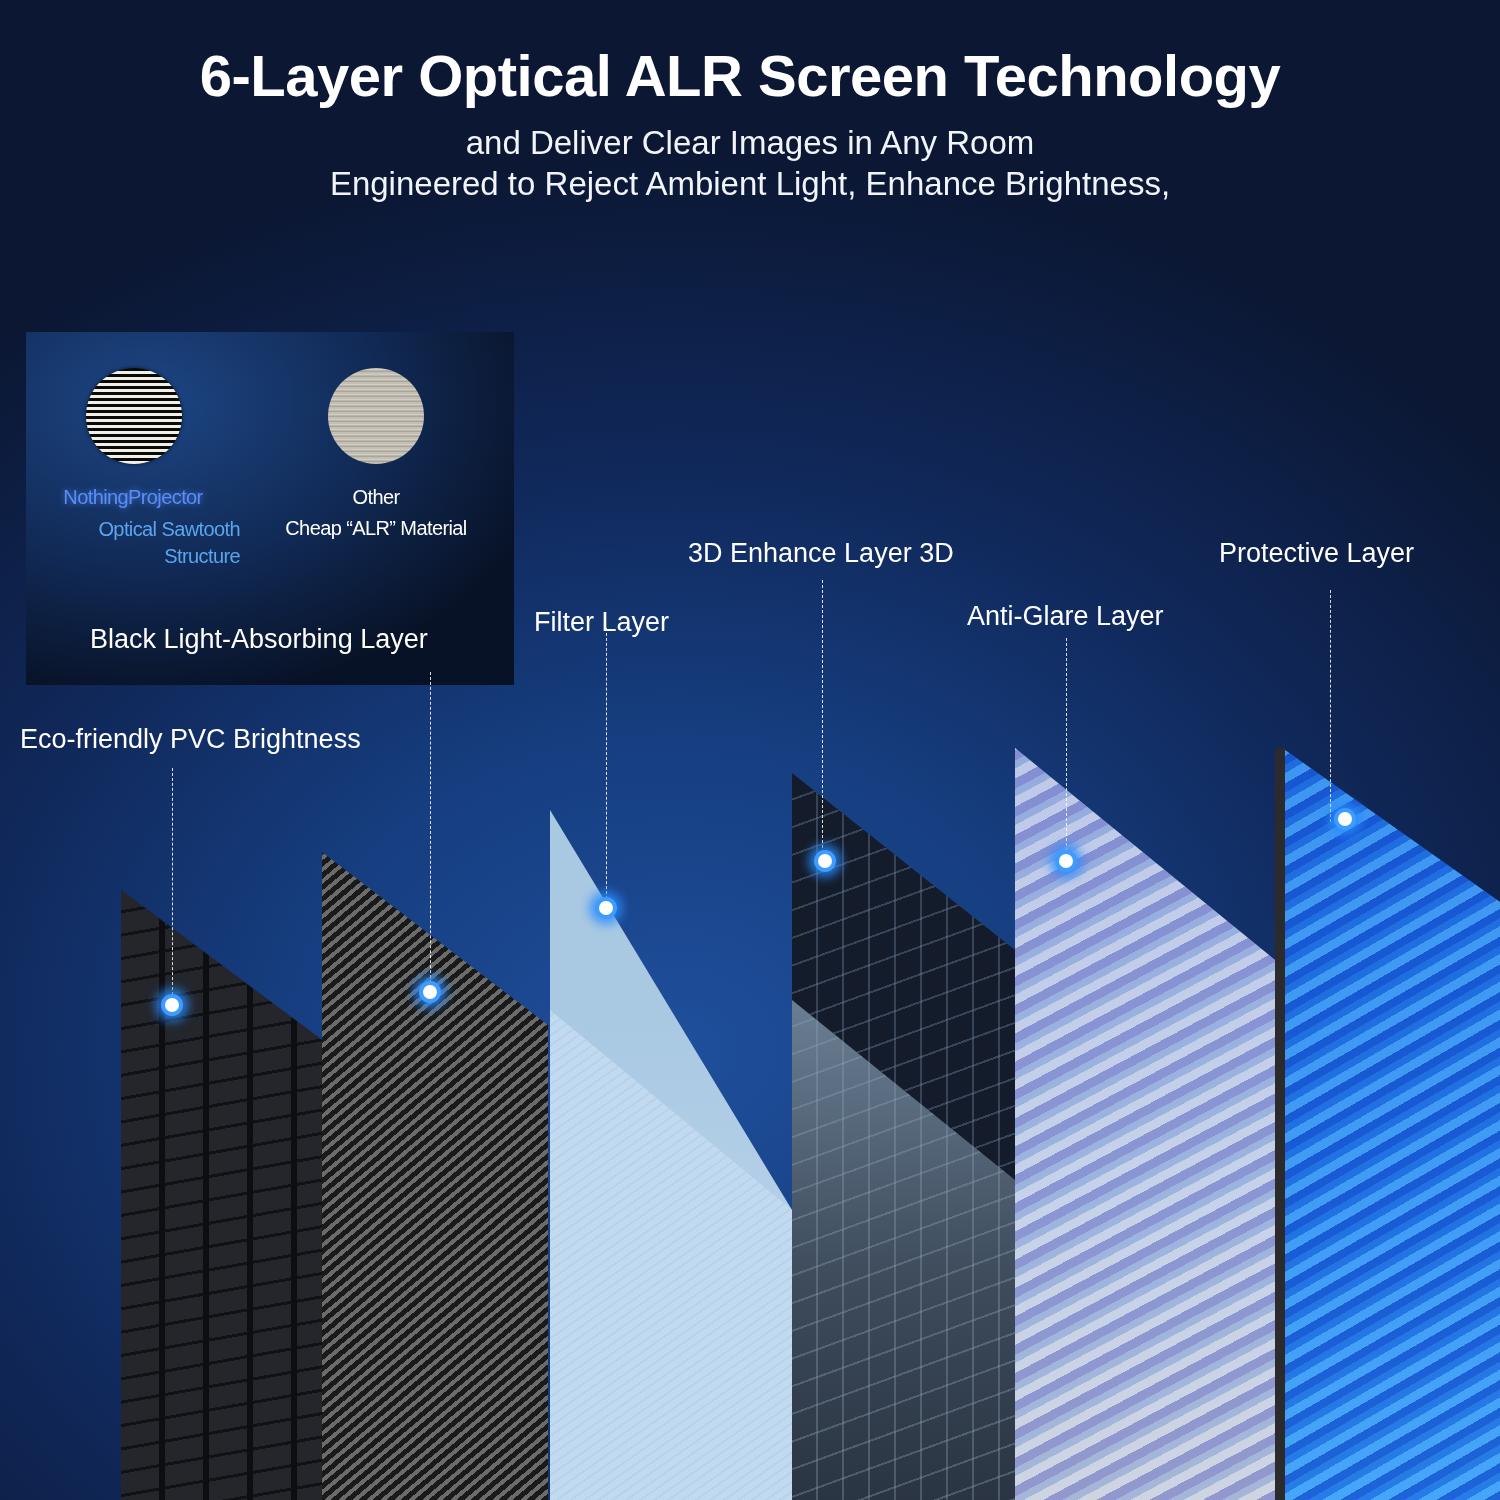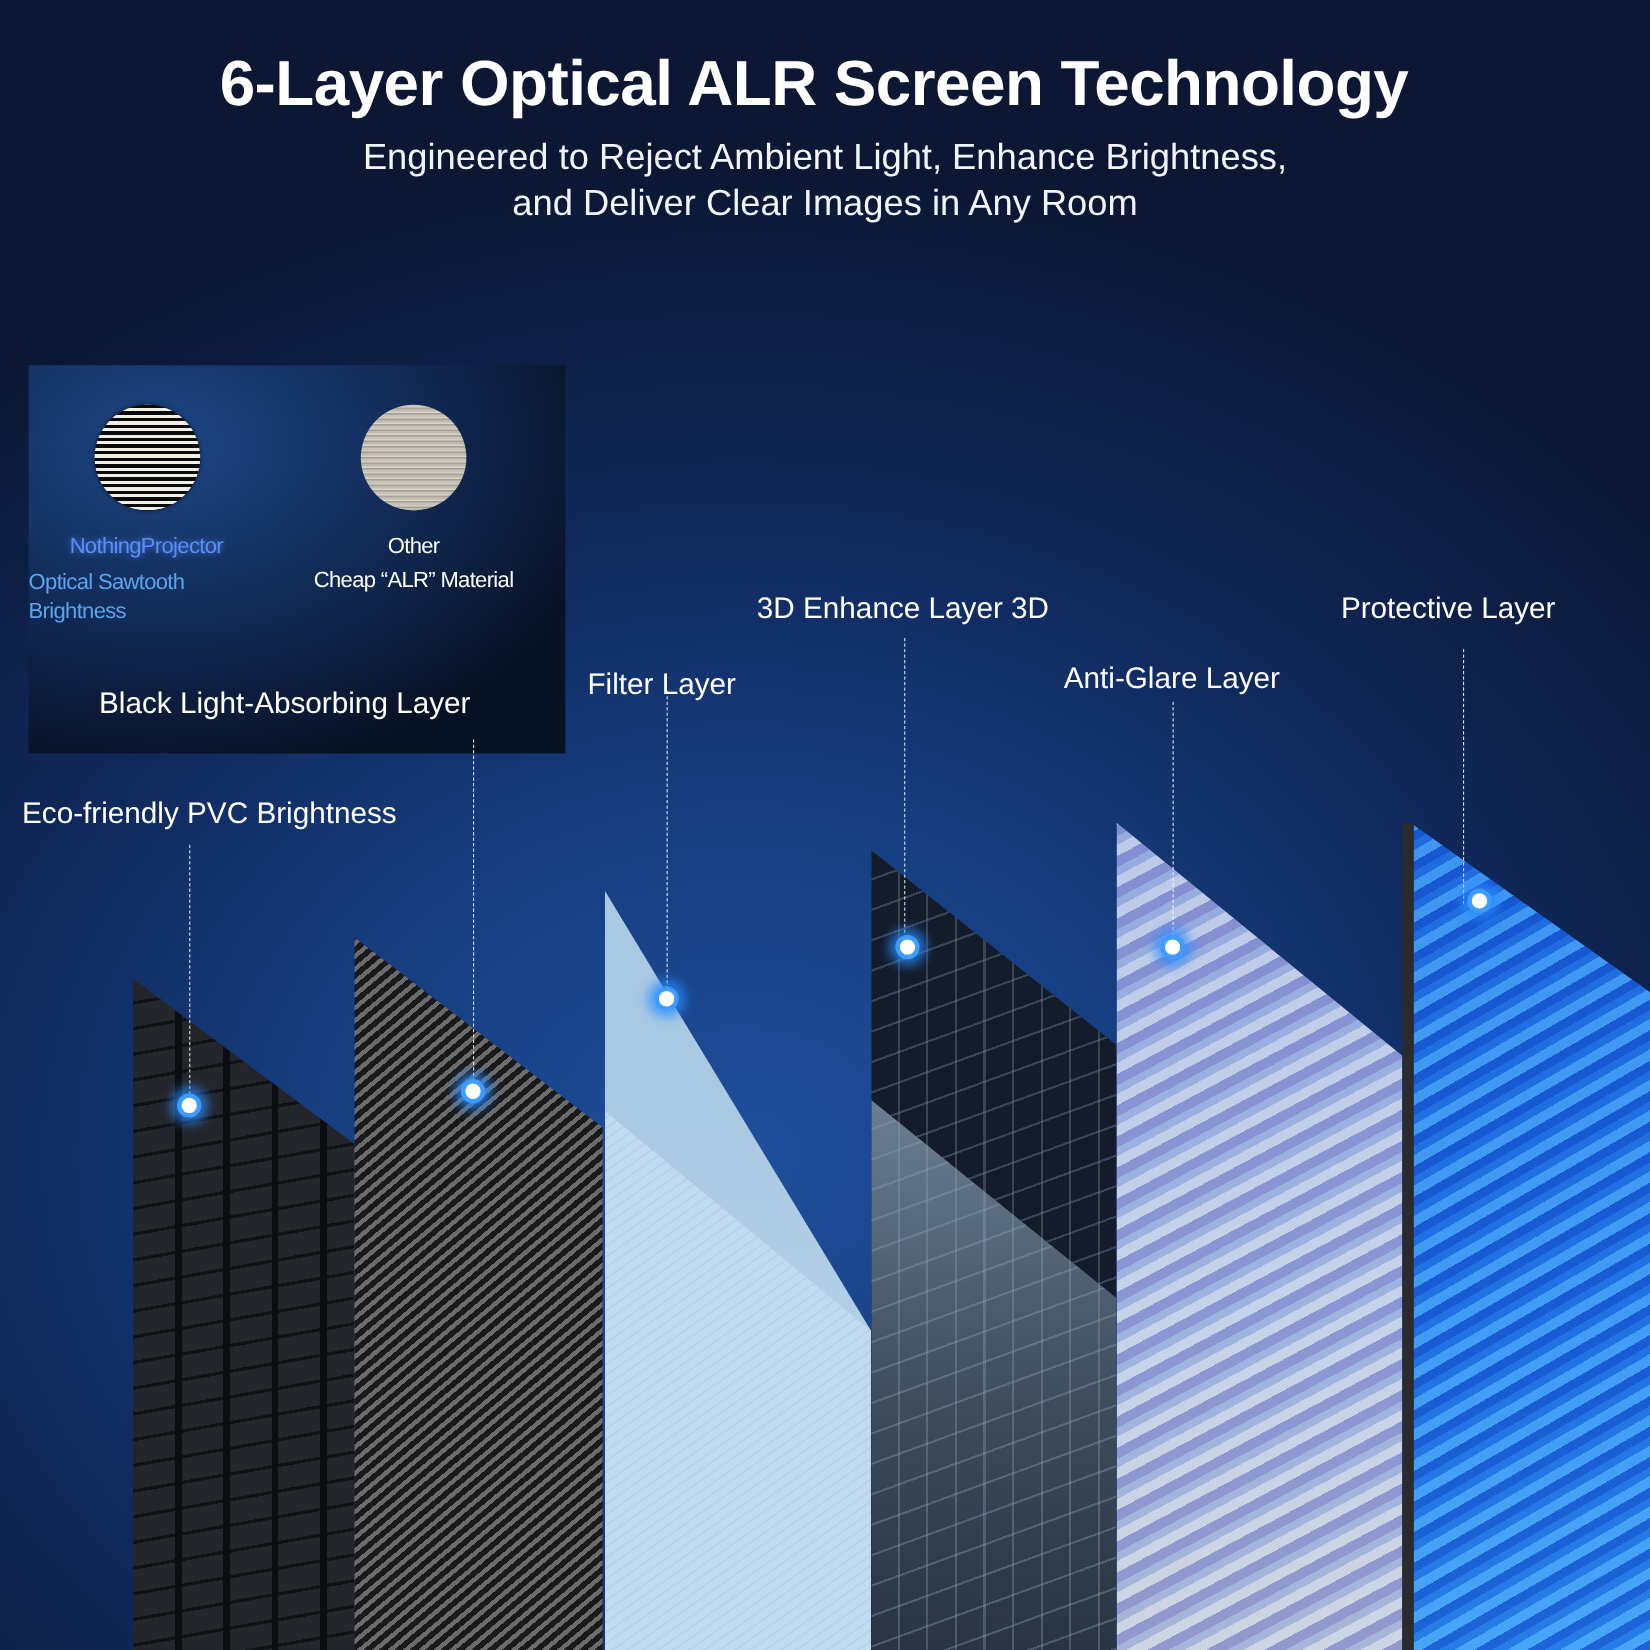--- a/index.html
+++ b/index.html
@@ -32,21 +32,21 @@
   .sample.cheap {
     left:302px; top:36px;
     background: repeating-linear-gradient(180deg, #bdb8ac 0px, #d8d4c9 2px, #9c988e 3px, #cfcbc1 5px);
   }
   .brand-label {
     position:absolute; left:0; width:214px; top:154px; text-align:center;
     font-size:20px; font-weight:normal; color:#5b8ef5; letter-spacing:-0.6px;
     text-shadow: 0 0 6px rgba(80,140,255,0.8);
   }
   .brand-desc {
-    position:absolute; left:0; width:214px; top:184px; text-align:left;
+    position:absolute; left:0; width:214px; top:184px; text-align:right;
     font-size:20px; line-height:27px; color:#5aa5ee; letter-spacing:-0.6px;
   }
   .other-label {
     position:absolute; left:250px; width:200px; top:154px; text-align:center;
     font-size:20px; font-weight:normal; color:#fff; letter-spacing:-0.6px;
   }
   .other-desc {
     position:absolute; left:236px; width:228px; top:185px; text-align:center;
     font-size:20px; color:#fff; letter-spacing:-0.6px;
   }
@@ -122,31 +122,31 @@
     background:
       repeating-linear-gradient(-30deg, rgba(10,60,200,0.6) 0 8px, rgba(80,170,255,0.55) 8px 17px, rgba(20,90,220,0.5) 17px 24px),
       linear-gradient(180deg, #2a7de0 0%, #2d8ae8 60%, #3aa0f0 100%);
   }
 </style>
 </head>
 <body>
 
 <div class="title">6-Layer Optical ALR Screen Technology</div>
 <div class="subtitle">
+  <div>and Deliver Clear Images in Any Room</div>
   <div>Engineered to Reject Ambient Light, Enhance Brightness,</div>
-  <div>and Deliver Clear Images in Any Room</div>
 </div>
 
 <div class="compare-box">
   <div class="sample sawtooth"></div>
   <div class="sample cheap"></div>
   <div class="brand-label">NothingProjector</div>
   <div class="brand-desc">
     <div>Optical Sawtooth</div>
-    <div>Brightness</div>
+    <div>Structure</div>
   </div>
   <div class="other-label">Other</div>
   <div class="other-desc">Cheap “ALR” Material</div>
   <div class="box-layer-label">Black Light-Absorbing Layer</div>
 </div>
 
 <div class="panel p1"></div>
 <div class="panel p2"></div>
 <div class="panel p3"></div>
 <div class="panel p3-lower"></div>

